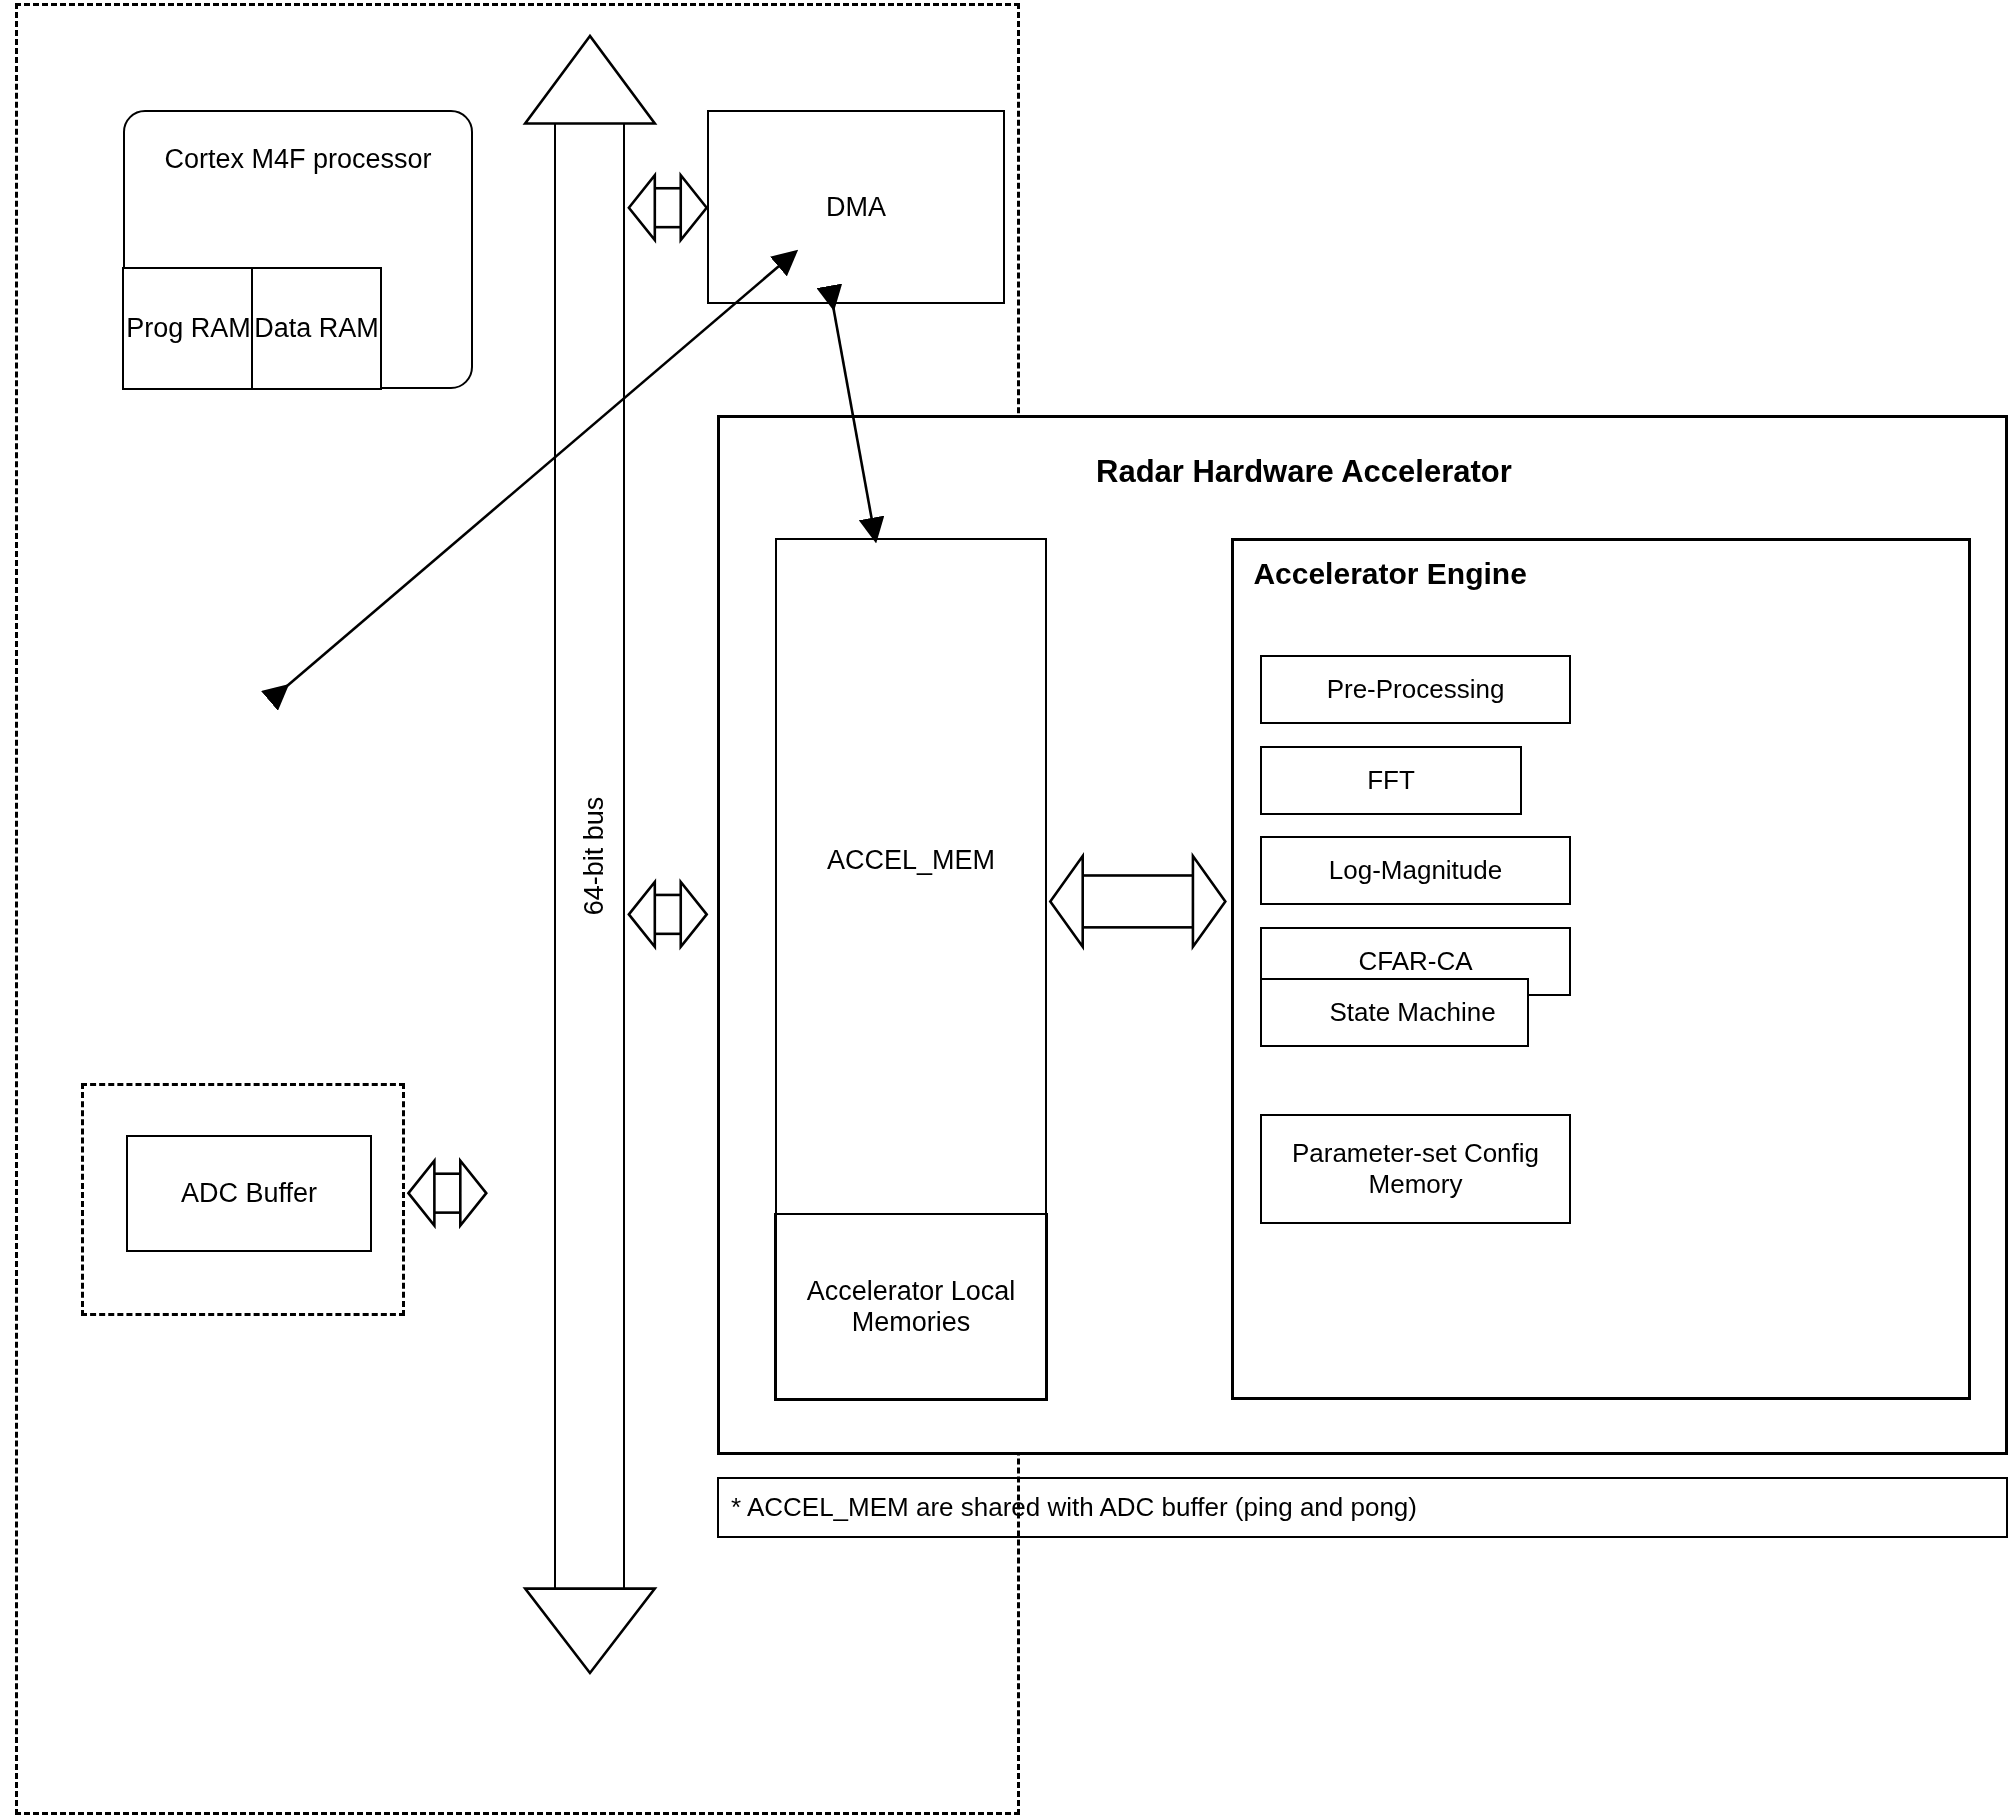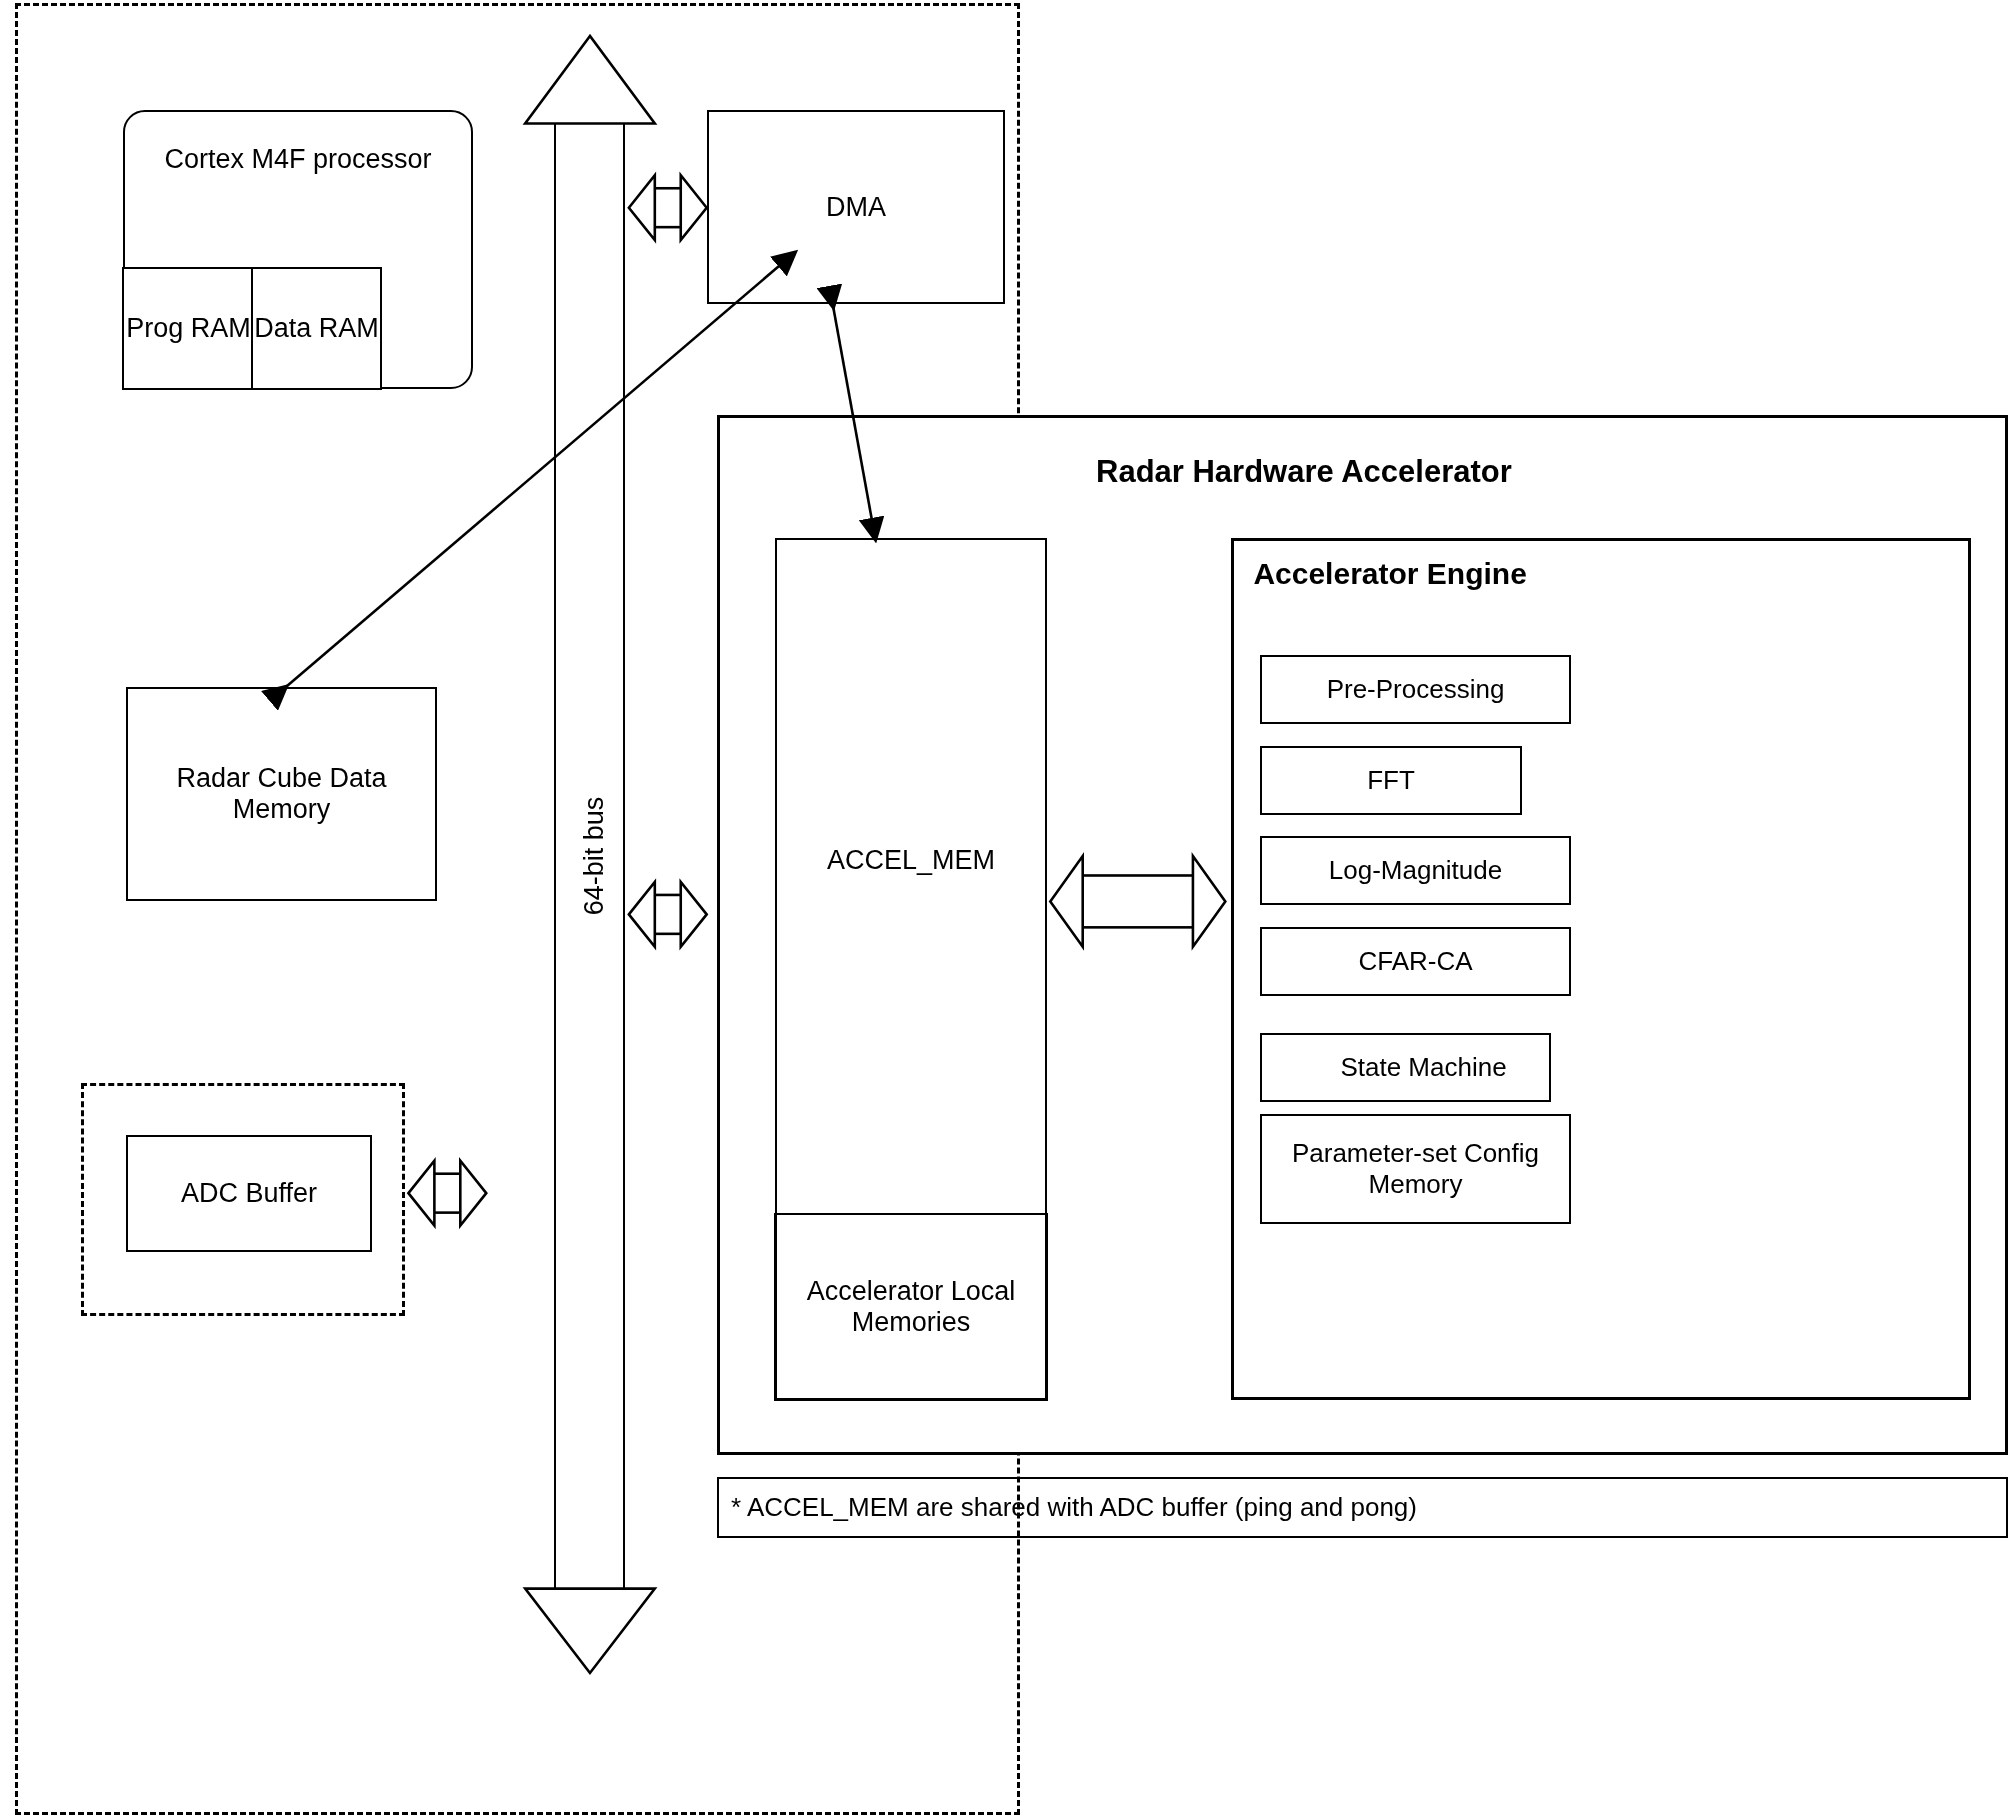--- a/index.html
+++ b/index.html
@@ -94,23 +94,20 @@
     </div>
     <div class="small-box" style="left:126px; bottom:-2.6px; width:131px; height:123px; font-size:27px;">
       <span>Data RAM</span>
     </div>
   </div>
 
   <div class="box" style="left:707px; top:110px; width:298px; height:194px;">
     <span>DMA</span>
   </div>
 
-  <div class="box" style="left:126px; top:687px; width:311px; height:214px;">
-    <span>Radar Cube Data Memory</span>
-  </div>
 
   <div class="dashed-outer" style="left:81px; top:1083px; width:324px; height:233px; border-width:3.2px;"></div>
   <div class="box" style="left:126px; top:1135px; width:246px; height:117px;">
     <span>ADC Buffer</span>
   </div>
 
   <div class="bus-vert" style="left:554px; top:117px; width:71px; height:1478px; border-top:none; border-bottom:none;">
     <span class="label">64-bit bus</span>
   </div>
 
@@ -133,21 +130,21 @@
   </div>
   <div class="small-box" style="left:1260px; top:746px; width:262px; height:69px;">
     <span>FFT</span>
   </div>
   <div class="small-box" style="left:1260px; top:836px; width:311px; height:69px;">
     <span>Log-Magnitude</span>
   </div>
   <div class="small-box" style="left:1260px; top:927px; width:311px; height:69px;">
     <span>CFAR-CA</span>
   </div>
-  <div class="small-box" style="left:1260px; top:1033px; width:291px; height:69px;padding-left:36px;">
+  <div class="small-box" style="left:1260px; top:978px; width:269px; height:69px;padding-left:36px;">
     <span>State Machine</span>
   </div>
   <div class="small-box" style="left:1260px; top:1114px; width:311px; height:110px;">
     <span>Parameter-set Config Memory</span>
   </div>
 
   <div class="footnote" style="left:717px; top:1477px; width:1291px;">
     <span>* ACCEL_MEM are shared with ADC buffer (ping and pong)</span>
   </div>
 

